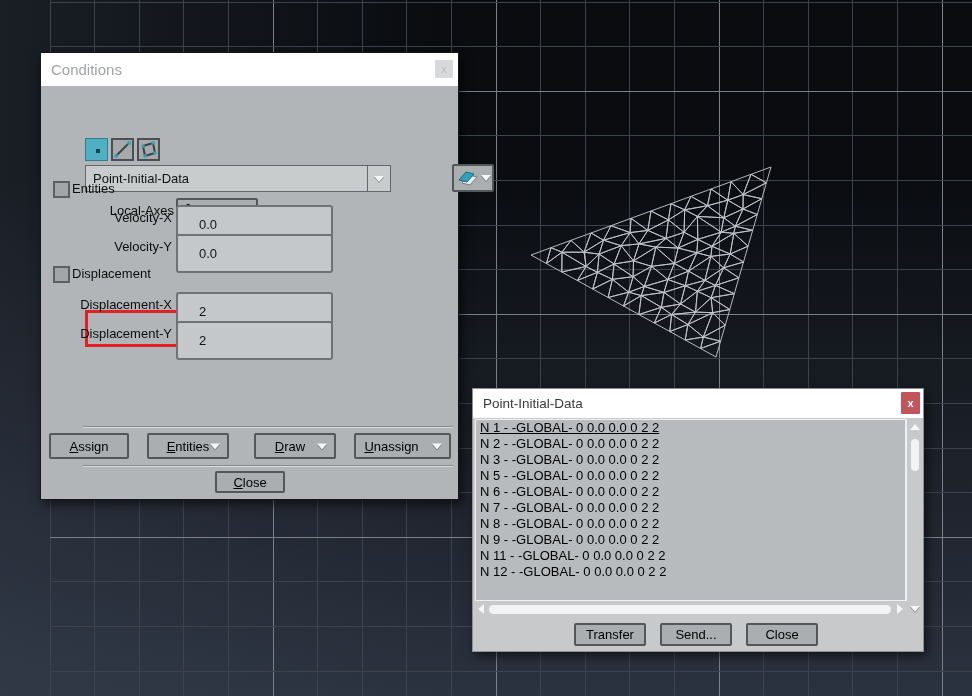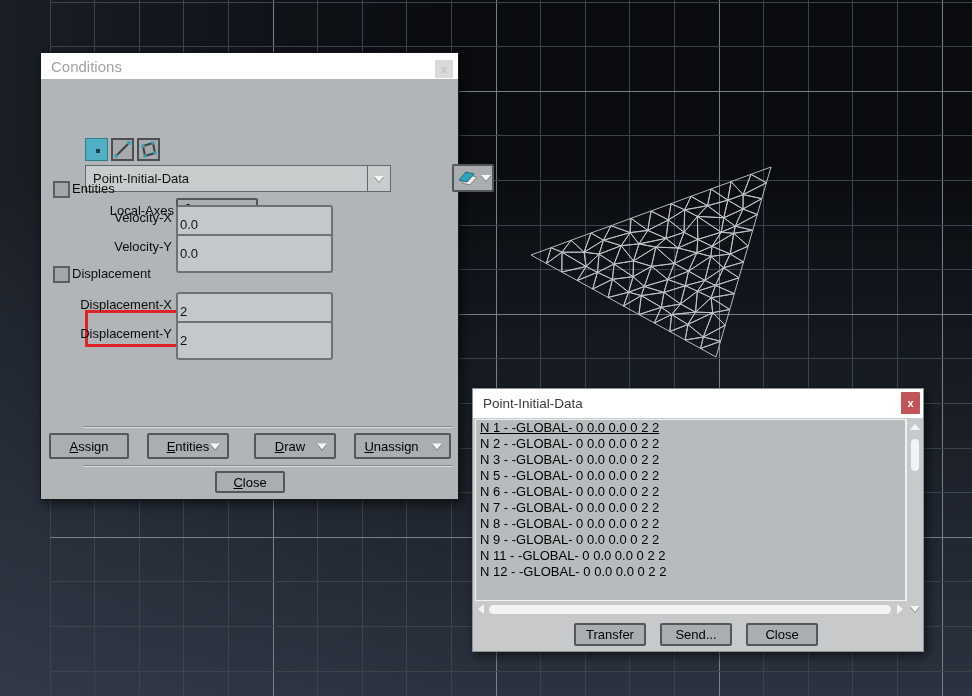--- a/index.html
+++ b/index.html
@@ -27,21 +27,21 @@
   .tri{width:0;height:0;display:inline-block}
   .tri.down-w{border-left:5px solid transparent;border-right:5px solid transparent;border-top:6px solid #f4f5f6;filter:drop-shadow(0 1px 0 rgba(60,63,65,0.55));}
   .tri.down-teal{border-left:6px solid transparent;border-right:6px solid transparent;border-top:7px solid #2fa3ba;}
   .tri.up-w{border-left:5px solid transparent;border-right:5px solid transparent;border-bottom:6px solid #f4f5f6;}
   .tri.left-w{border-top:5px solid transparent;border-bottom:5px solid transparent;border-right:6px solid #f4f5f6;}
   .tri.right-w{border-top:5px solid transparent;border-bottom:5px solid transparent;border-left:6px solid #f4f5f6;}
   .arrow-right{position:absolute;right:7px;top:50%;transform:translateY(-40%);}
 
   
   #conditions{left:40px;top:52px;width:417px;height:446px;background:#b2b5b7;}
-  #conditions .titlebar{height:26px;}
+  #conditions .titlebar{height:33px;}
   #cond-title{margin-left:10px;font-size:15px;color:#a0a4a6;}
   #cond-close{position:absolute;right:5px;top:7px;width:18px;height:18px;background:#d7d9da;
     color:#bcbec0;font-size:11px;display:flex;align-items:center;justify-content:center;border-radius:1px;}
   .toolbtn{position:absolute;top:85px;width:23px;height:23px;box-sizing:border-box;}
   #tool-point{left:44px;background:#4fb0c4;border:1px solid #2c7e90;}
   #tool-point .dot{position:absolute;left:10px;top:10px;width:4px;height:4px;background:#1d4049;}
   #tool-line,#tool-surface{background:#a7aaac;border:2px solid #4b4f51;}
   #tool-line{left:70px;}
   #tool-surface{left:96px;}
 
@@ -53,21 +53,21 @@
   #layer-btn{left:411px;top:111px;width:42px;height:28px;gap:3px;}
 
   .lbl{position:absolute;font-size:13px;color:#0c0c0c;text-align:right;}
   #localaxes-dd{left:135px;top:145px;width:82px;height:25px;justify-content:space-between;padding:0 6px 0 8px;}
 
   .checkbox{position:absolute;width:13px;height:13px;background:#a3a6a8;border:2px solid #5c5f61;box-sizing:content-box;}
   .chk-label{position:absolute;font-size:13px;color:#0c0c0c;}
 
   .field{position:absolute;left:135px;width:157px;height:39px;box-sizing:border-box;
     background:#c5c8ca;border:2px solid #6f7274;border-radius:3px;font-family:"Liberation Sans",sans-serif;
-    font-size:13px;color:#111;padding:0 2px;outline:none;}
+    font-size:13px;color:#111;padding:0 21px;outline:none;}
 
   #red-highlight{position:absolute;left:44px;top:257px;width:117px;height:31px;border:3px solid #e02127;pointer-events:none;}
 
   .sep{position:absolute;left:42px;right:5px;height:0;border-top:1px solid #87898b;border-bottom:1px solid #d9dbdc;}
 
   
   #pid{left:472px;top:388px;width:450px;height:262px;background:#c7c9ca;border:1px solid #8e9193;}
   #pid .titlebar{height:29px;}
   #pid-title{margin-left:10px;font-size:13.5px;color:#3a3a3a;}
   #pid-close{position:absolute;right:3px;top:3px;width:19px;height:22px;background:#c4545b;

